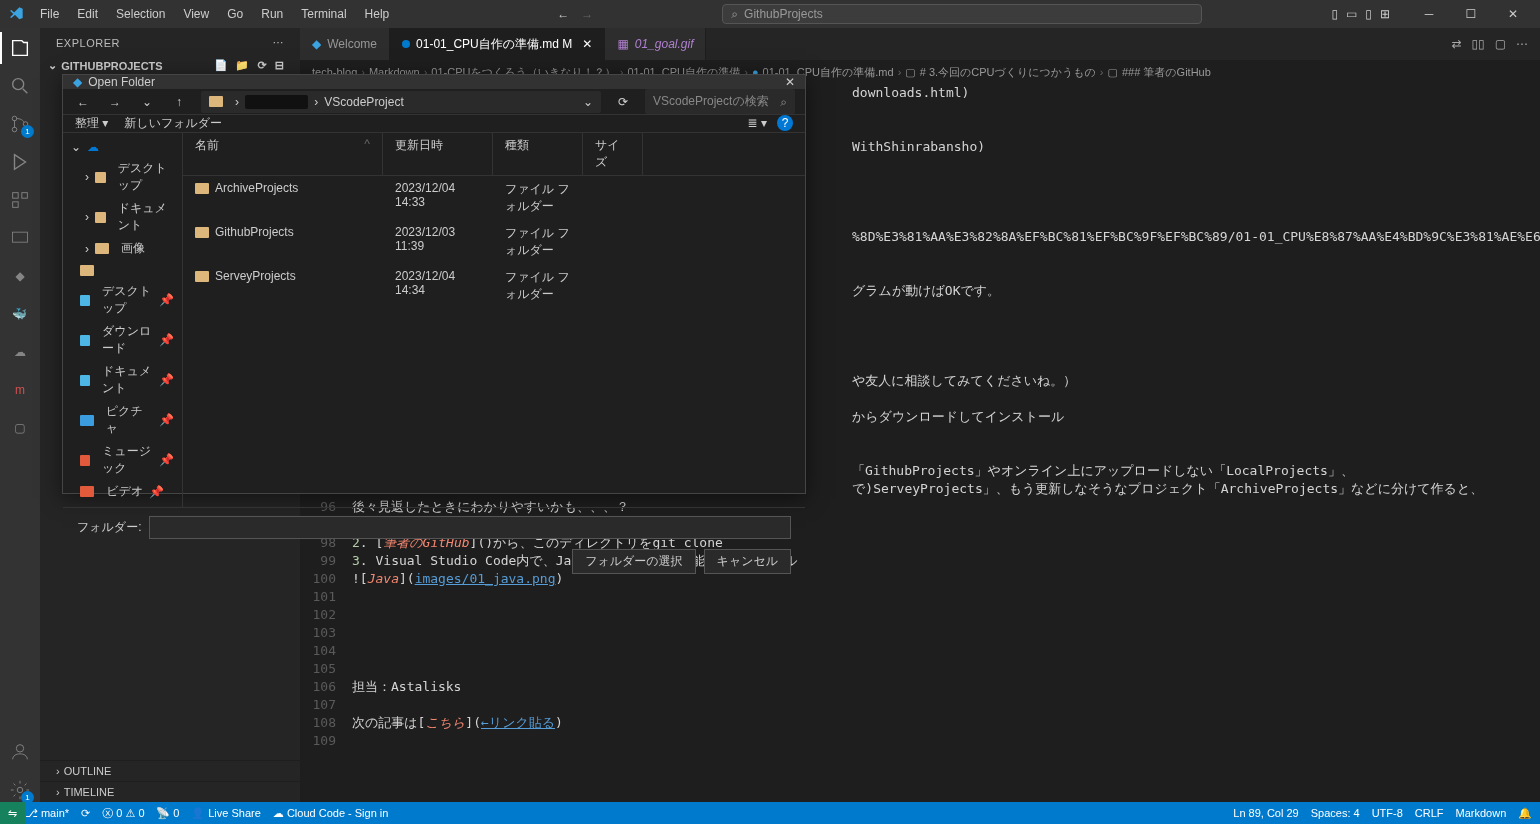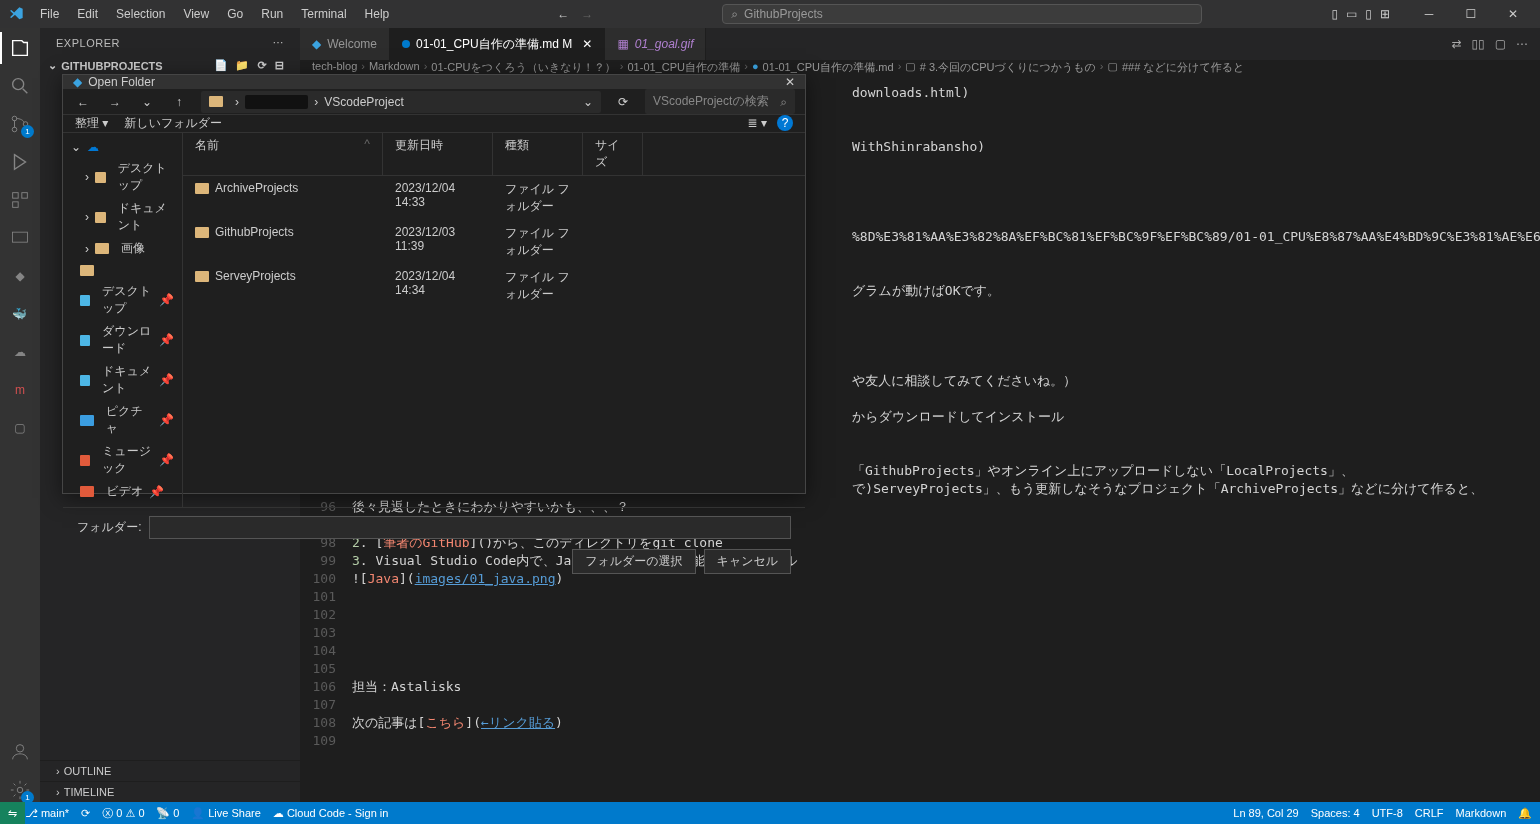--- a/index.html
+++ b/index.html
@@ -34,31 +34,31 @@
 
 
 .tabs { position: absolute; left: 300px; top: 28px; right: 0; height: 32px; background: #252526; display: flex; align-items: stretch; }
 .tab { padding: 0 12px; display: flex; align-items: center; gap: 6px; background: #2d2d2d; border-right: 1px solid #1e1e1e; font-size: 12px; color: #969696; }
 .tab.active { background: #1e1e1e; color: #fff; }
 .tab .dot { width: 8px; height: 8px; border-radius: 50%; background: #007acc; }
 .tab .close { margin-left: 4px; }
 .tabs-right { margin-left: auto; display: flex; align-items: center; gap: 10px; padding-right: 12px; color: #aaa; }
 
 
-.breadcrumb { position: absolute; left: 300px; top: 60px; right: 0; height: 24px; background: #1e1e1e; display: flex; align-items: flex-start; padding: 0 12px; font-size: 11px; color: #999; gap: 4px; overflow: hidden; white-space: nowrap; }
+.breadcrumb { position: absolute; left: 300px; top: 60px; right: 0; height: 24px; background: #1e1e1e; display: flex; align-items: center; padding: 0 12px; font-size: 11px; color: #999; gap: 4px; overflow: hidden; white-space: nowrap; }
 .breadcrumb .sep { color: #666; }
 
 
 .editor { position: absolute; left: 300px; top: 84px; right: 0; bottom: 22px; background: #1e1e1e; font-family: Consolas, monospace; font-size: 13px; overflow: hidden; }
 .editor .gutter { position: absolute; left: 0; top: 0; bottom: 0; width: 48px; text-align: right; padding-right: 12px; color: #5a5a5a; }
 .editor .code { position: absolute; left: 52px; top: 0; right: 0; bottom: 0; white-space: pre; color: #d4d4d4; }
 .line { height: 18px; line-height: 18px; }
 .c-link { color: #569cd6; text-decoration: underline; }
 .c-num { color: #b5cea8; }
-.c-red { color: #f48771; }
+.c-red { color: #f48771; font-style: italic; }
 
 
 .dialog { position: absolute; left: 62px; top: 74px; width: 744px; height: 420px; background: #1f1f1f; border: 1px solid #454545; box-shadow: 0 4px 20px rgba(0,0,0,0.5); display: flex; flex-direction: column; z-index: 100; }
 .dialog-title { height: 28px; background: #323232; display: flex; align-items: center; padding: 0 10px; color: #ccc; font-size: 12px; }
 .dialog-title .close { margin-left: auto; }
 .dialog-nav { height: 40px; display: flex; align-items: center; padding: 0 10px; gap: 12px; border-bottom: 1px solid #333; }
 .dialog-nav .navbtn { width: 20px; height: 20px; display: flex; align-items: center; justify-content: center; color: #ccc; }
 .dialog-path { flex: 1; background: #2a2a2a; padding: 4px 8px; border-radius: 2px; display: flex; align-items: center; gap: 6px; }
 .dialog-search { width: 150px; background: #2a2a2a; padding: 4px 8px; border-radius: 2px; color: #888; display: flex; align-items: center; justify-content: space-between; }
 .dialog-toolbar { height: 28px; display: flex; align-items: flex-start; padding: 0 12px; gap: 16px; border-bottom: 1px solid #333; font-size: 12px; }
@@ -249,21 +249,21 @@
     <span class="sep">›</span>
   <span>01-01_CPU自作の準備</span>
     <span class="sep">›</span>
   <span style="color:#3ba3e0">●</span>
     <span>01-01_CPU自作の準備.md</span>
     <span class="sep">›</span>
   <span>▢</span>
     <span># 3.今回のCPUづくりにつかうもの</span>
     <span class="sep">›</span>
   <span>▢</span>
-    <span>### などに分けて作ると</span>
+    <span>### 筆者のGitHub</span>
 </div>
 
 <div class="editor">
   <div class="code" id="codearea"><div class="line" style="padding-left:500px">downloads.html)</div><div class="line" style="padding-left:500px"></div><div class="line" style="padding-left:500px"></div><div class="line" style="padding-left:500px">WithShinrabansho)</div><div class="line" style="padding-left:500px"></div><div class="line" style="padding-left:500px"></div><div class="line" style="padding-left:500px"></div><div class="line" style="padding-left:500px"></div><div class="line" style="padding-left:500px">%8D%E3%81%AA%E3%82%8A%EF%BC%81%EF%BC%9F%EF%BC%89/01-01_CPU%E8%87%AA%E4%BD%9C%E3%81%AE%E6%BA%96%E5%82%99/images/</div><div class="line" style="padding-left:500px"></div><div class="line" style="padding-left:500px"></div><div class="line" style="padding-left:500px">グラムが動けばOKです。</div><div class="line" style="padding-left:500px"></div><div class="line" style="padding-left:500px"></div><div class="line" style="padding-left:500px"></div><div class="line" style="padding-left:500px"></div><div class="line" style="padding-left:500px">や友人に相談してみてくださいね。）</div><div class="line" style="padding-left:500px"></div><div class="line" style="padding-left:500px">からダウンロードしてインストール</div><div class="line" style="padding-left:500px"></div><div class="line" style="padding-left:500px"></div><div class="line" style="padding-left:500px">「GithubProjects」やオンライン上にアップロードしない「LocalProjects」、</div><div class="line" style="padding-left:500px">で)ServeyProjects」、もう更新しなそうなプロジェクト「ArchiveProjects」などに分けて作ると、</div><div class="line">後々見返したときにわかりやすいかも、、、？</div><div class="line">![<span class="c-red"><span class="c-red">おすすめディレクトリ構成</span></span>](<span class="c-link">images/01_extension.png</span>)</div><div class="line"><span class="c-num">2</span>. [<span class="c-red">筆者のGitHub</span>](<span class="c-link"></span>)から、このディレクトリをgit clone</div><div class="line"><span class="c-num">3</span>. Visual Studio Code内で、JavaとScalaの拡張機能をインストール</div><div class="line">![<span class="c-red"><span class="c-red">Java</span></span>](<span class="c-link">images/01_java.png</span>)</div><div class="line"></div><div class="line"></div><div class="line"></div><div class="line"></div><div class="line"></div><div class="line">担当：Astalisks</div><div class="line"></div><div class="line">次の記事は[<span class="c-red">こちら</span>](<span class="c-link">←リンク貼る</span>)</div><div class="line"></div></div>
   <div class="gutter" id="gutterarea">
       <div class="line"></div>
       <div class="line"></div>
       <div class="line"></div>
       <div class="line"></div>
       <div class="line"></div>

